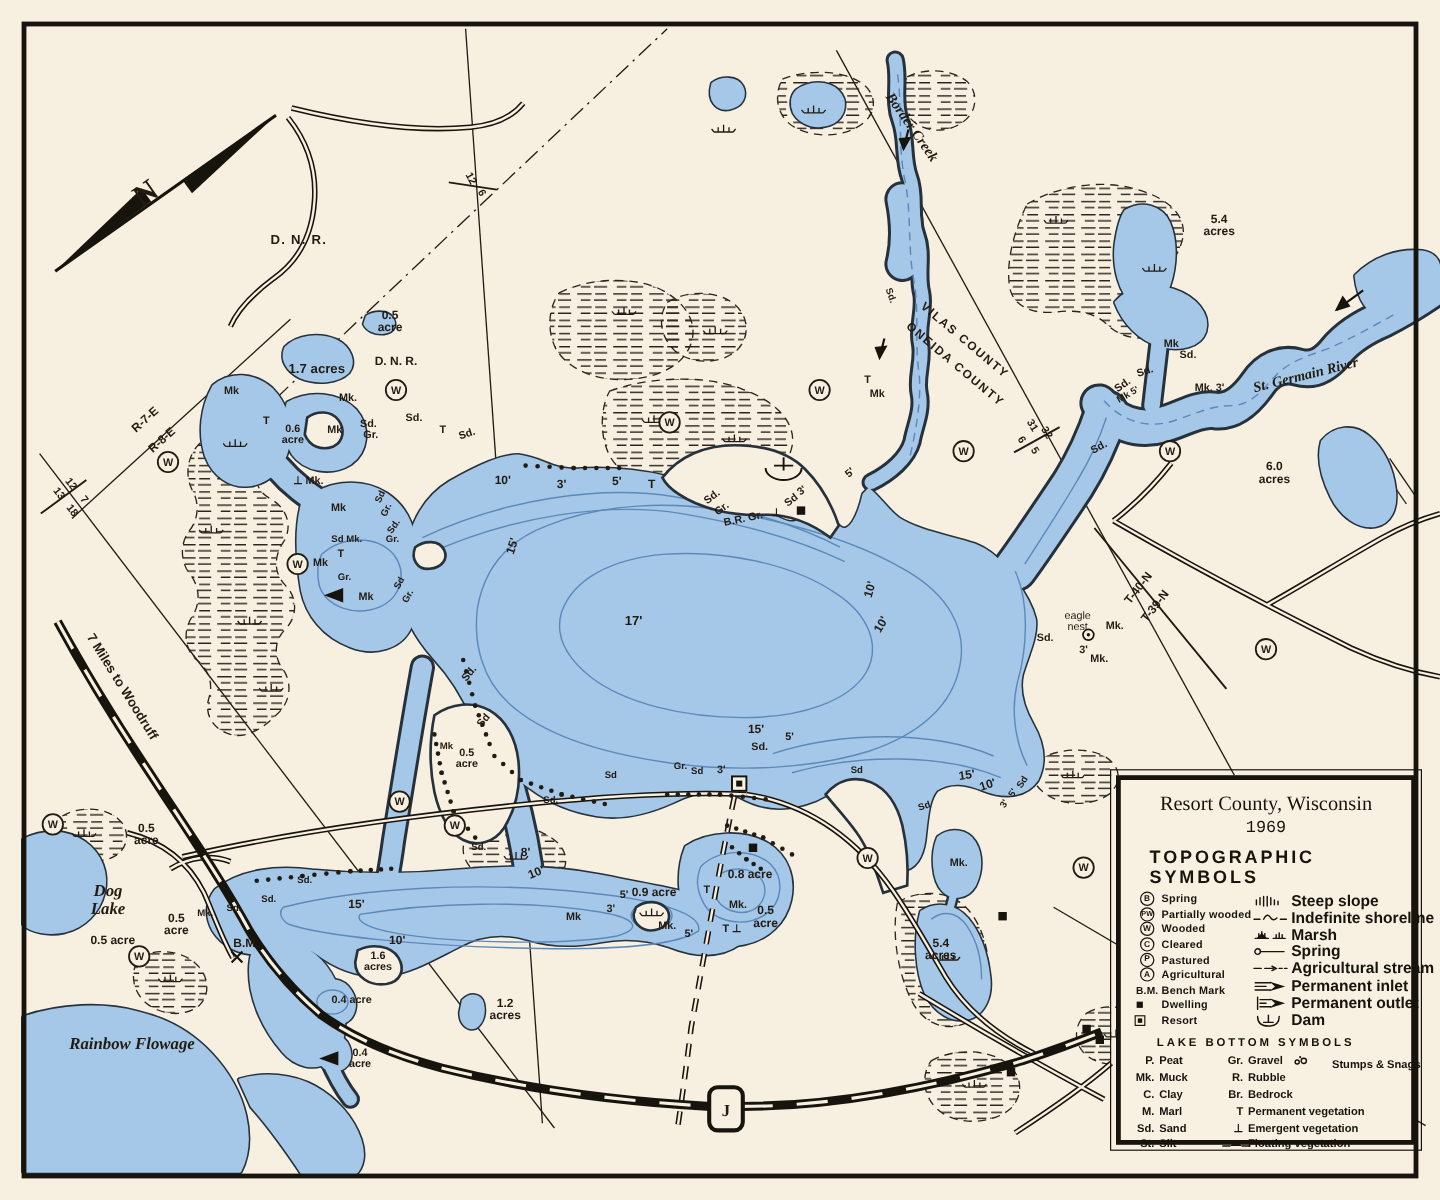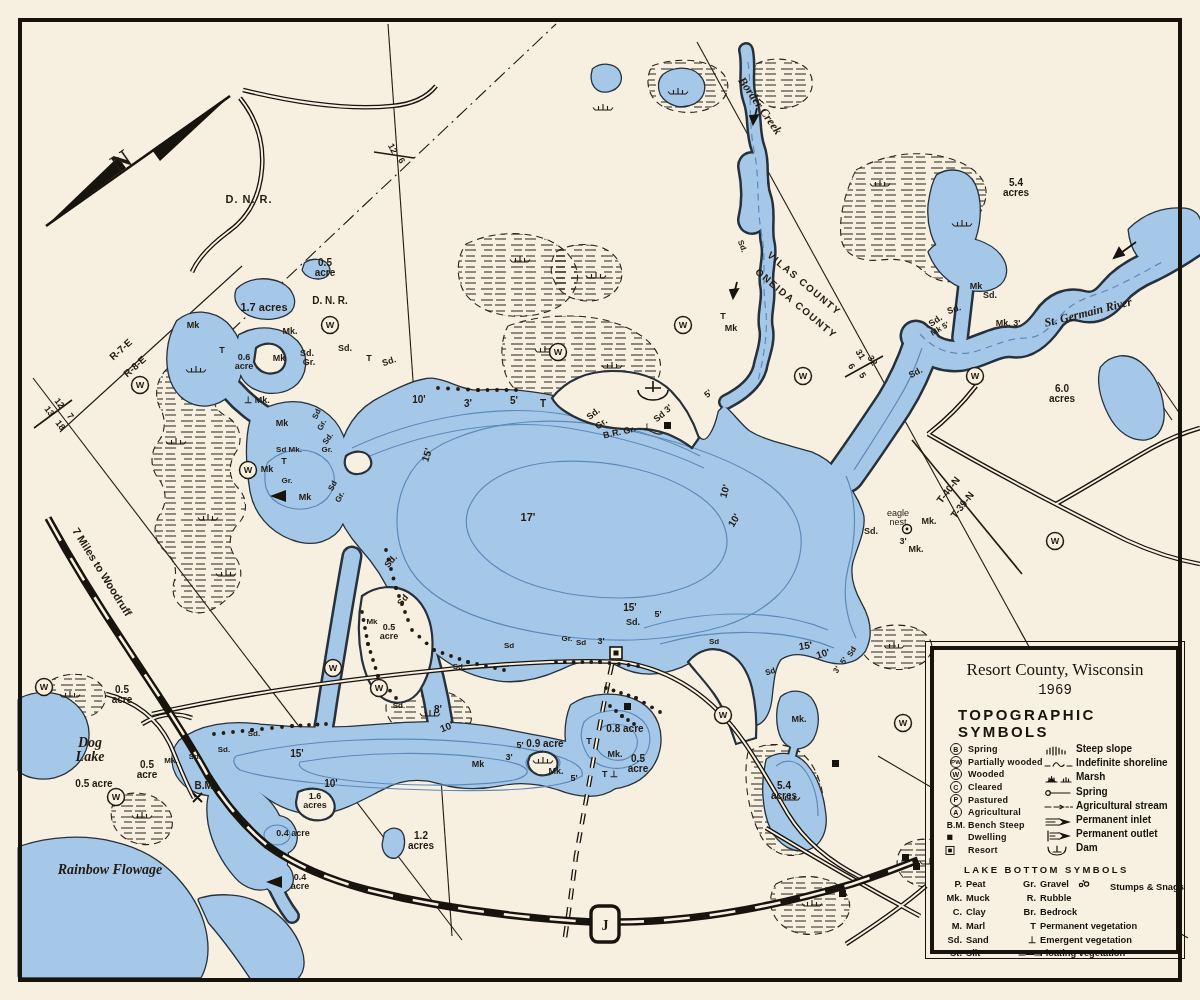--- a/index.html
+++ b/index.html
@@ -18,21 +18,21 @@
   .legend::after{content:"";position:absolute;inset:-9px;border:1.5px solid #17130d;pointer-events:none;}
   .lg-title{font-family:"Liberation Serif",serif;font-size:27px;line-height:1.05;text-align:center;letter-spacing:1px;}
   .lg-sub{font-family:"Liberation Serif",serif;font-size:17px;text-align:center;margin-top:2px;}
   .lg-year{font-family:Liberation Mono, monospace;font-size:14px;text-align:center;margin-top:2px;}
   .lg-head{font-size:15px;font-weight:700;letter-spacing:2.4px;margin:8px 0 3px 14px;}
   .lg-head2{font-size:9.5px;font-weight:700;letter-spacing:2.4px;margin:7px 0 3px 20px;}
   .lg-cols{display:flex;}
   .lg-colL{width:100px;flex:0 0 100px;}
   .lg-colR{flex:1;}
   .lg-row{display:flex;align-items:center;height:12.6px;font-size:9px;font-weight:700;letter-spacing:.2px;white-space:nowrap;}
-  .lg-rowR{display:flex;height:14.2px;font-size:10px;font-weight:700;white-space:nowrap;}
+  .lg-rowR{display:flex;align-items:center;height:14.2px;font-size:13px;font-weight:700;white-space:nowrap;}
   .sym{width:24px;flex:0 0 24px;display:flex;justify-content:center;align-items:center;font-size:8.5px;font-weight:700;}
   .cl{width:12px;height:12px;border:1.2px solid #17130d;border-radius:50%;display:flex;align-items:center;justify-content:center;font-size:7px;font-weight:700;box-sizing:border-box;}
   .icn{width:32px;flex:0 0 32px;display:flex;align-items:center;}
   .icn svg{display:block;}
   .lb-cols{display:flex;}
   .lb-colL{width:74px;flex:0 0 74px;}
   .lb-colR{flex:1;}
   .lb-row{display:flex;align-items:center;height:13.8px;font-size:9.3px;font-weight:700;white-space:nowrap;}
   .lb-sym{width:22px;flex:0 0 22px;text-align:right;padding-right:4px;box-sizing:border-box;font-weight:700;}
   .stump-extra{display:flex;align-items:flex-end;margin-left:8px;}
@@ -607,21 +607,21 @@
           <span>Pastured</span>
         </div>
         <div class="lg-row">
           <span class="sym">
             <span class="cl" style="font-size: 7px;">A</span>
           </span>
           <span>Agricultural</span>
         </div>
         <div class="lg-row">
           <span class="sym">B.M.</span>
-          <span>Bench Steep</span>
+          <span>Bench Mark</span>
         </div>
         <div class="lg-row">
           <span class="sym">
             <svg width="30" height="13" viewBox="0 0 30 13">
               <rect x="4" y="3" width="6.5" height="6.5" fill="#17130d"></rect>
             </svg>
           </span>
           <span>Dwelling</span>
         </div>
         <div class="lg-row">

